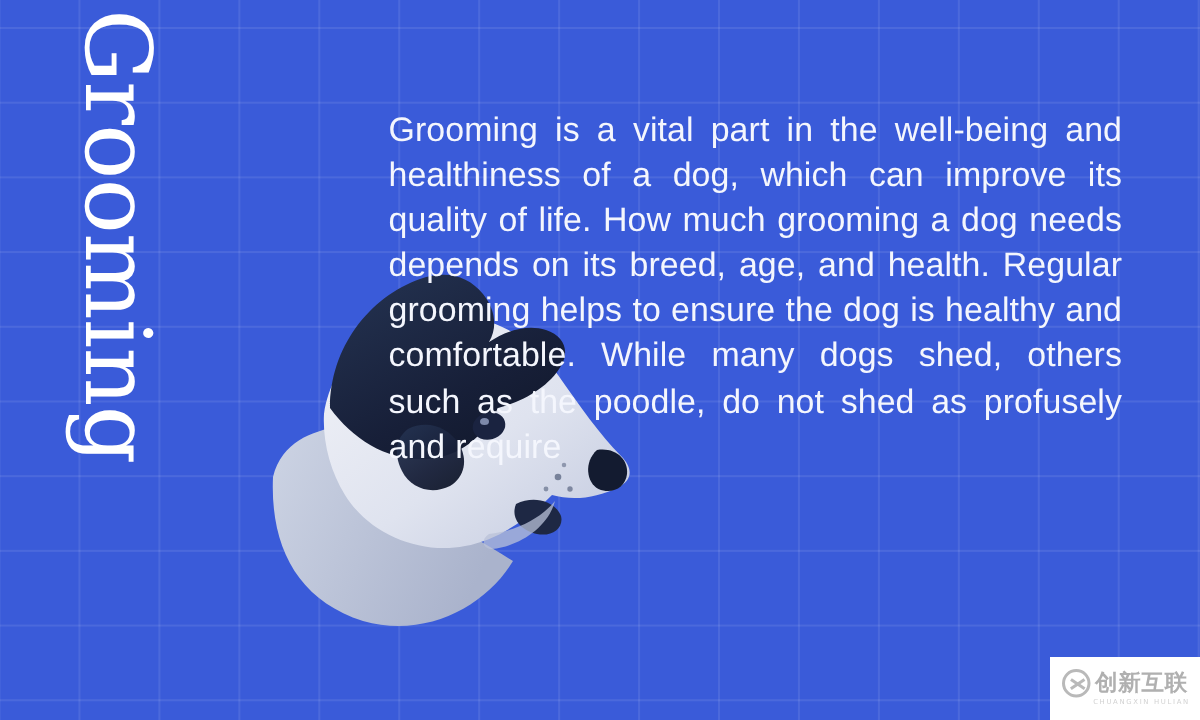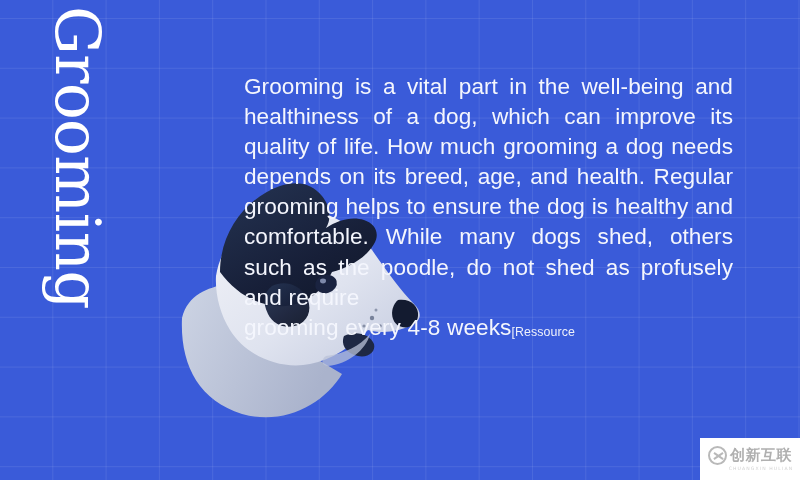--- a/index.html
+++ b/index.html
@@ -67,21 +67,21 @@
     position:absolute;
     left:176px; top:168px;
     width:252px; height:252px;
     pointer-events:none;
   }
   #dog svg{ display:block; width:100%; height:100%; }
 
   
   #body-copy{
     position:absolute;
-    left:244px; top:72px;
+    left:259px; top:72px;
     width:489px;
     font-size:22.6px;
     line-height:30.1px;
     color:#f4f6fd;
     text-align:justify;
     text-justify:inter-word;
     letter-spacing:0.05px;
     word-spacing:0.4px;
   }
   
@@ -240,23 +240,20 @@
       <path d="M150,188 C168,186 184,178 194,166 C190,182 172,196 152,198
                C146,198 144,192 150,188 Z" fill="#b9c2d8" opacity="0.75"></path>
     </svg>
   </div>
 
   <div id="body-copy">
     <span id="shim">
         <i></i>
       </span>
     <p>Grooming is a vital part in the well-being and healthiness of a dog, which can improve its quality of life. How much grooming a dog needs depends on its breed, age, and health. Regular grooming helps to ensure the dog is healthy and comfortable. While many dogs shed, others such as the poodle, do not shed as profusely and require</p>
-    <span class="last-line">
-      <span>grooming every 4-8 weeks</span><span class="ressource">[Ressource</span>
-    </span>
   </div>
 
   <div id="watermark">
     <div class="wm-row">
       <span class="wm-mark"></span>
       <span class="wm-cn">创新互联</span>
     </div>
     <div class="wm-sub">CHUANGXIN HULIAN</div>
   </div>
 

